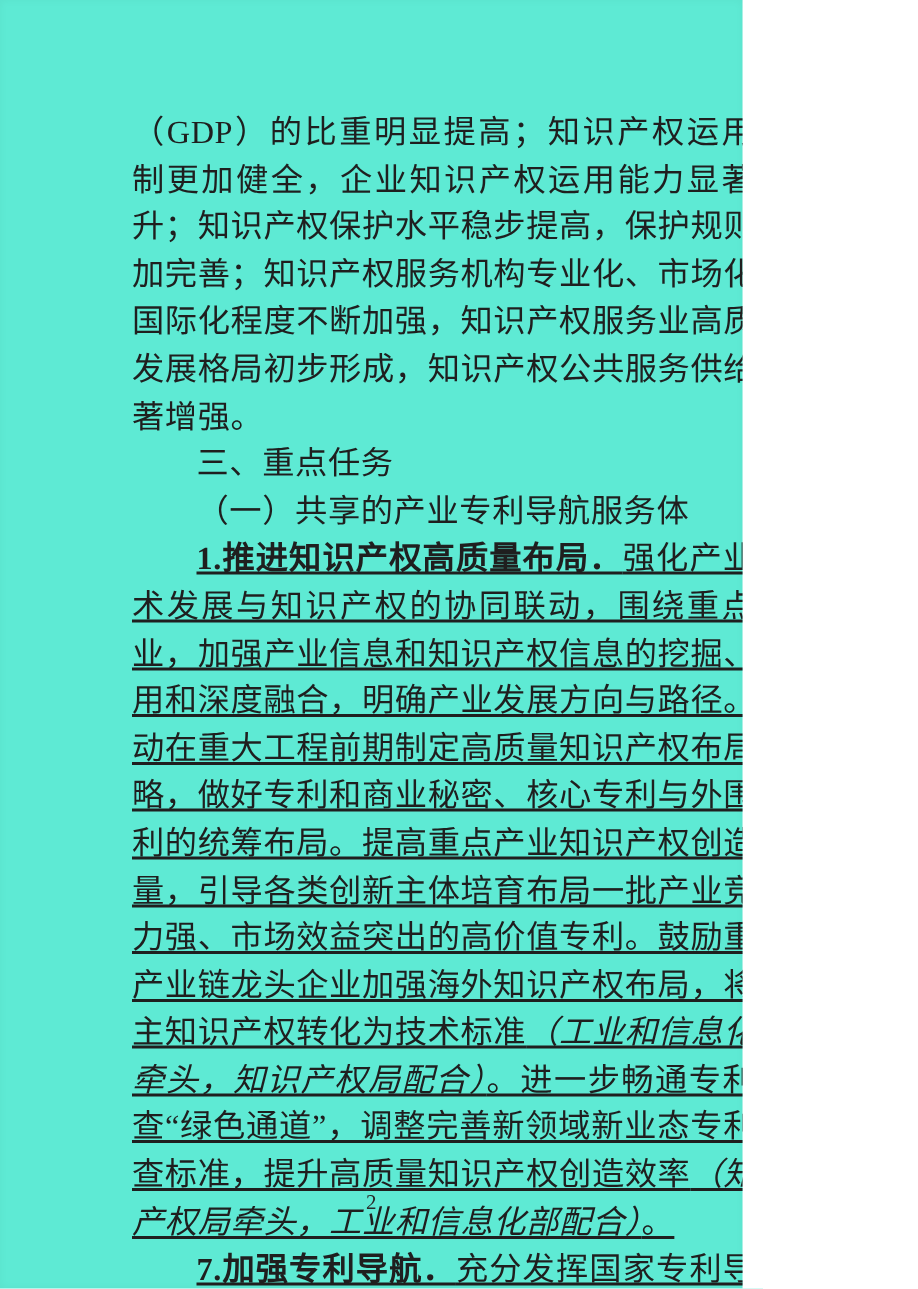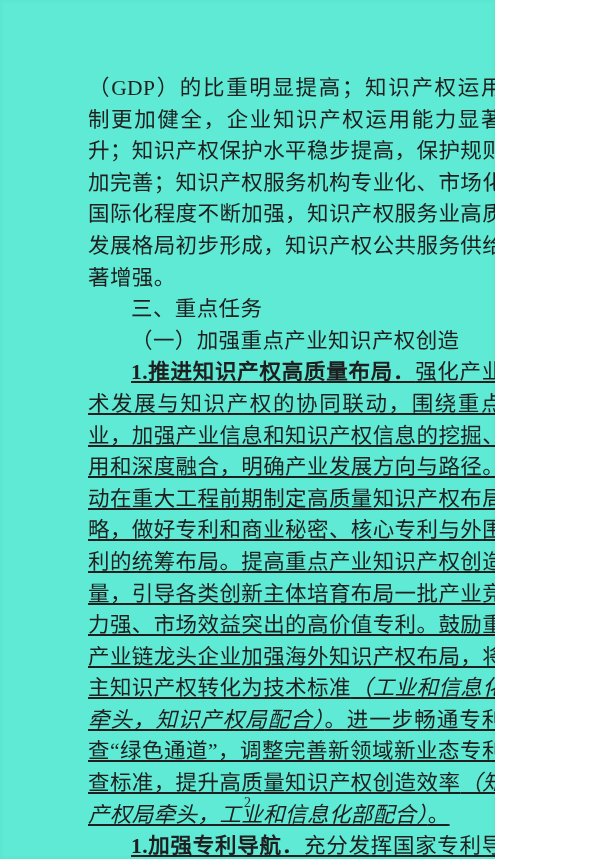--- a/index.html
+++ b/index.html
@@ -73,22 +73,22 @@
 </head>
 <body>
 
 <div class="page">
   <div class="content">
 
     <p>（GDP）的比重明显提高；知识产权运用机制更加健全，企业知识产权运用能力显著提升；知识产权保护水平稳步提高，保护规则更加完善；知识产权服务机构专业化、市场化、国际化程度不断加强，知识产权服务业高质量发展格局初步形成，知识产权公共服务供给显著增强。</p>
 
     <h2 class="section-heading">三、重点任务</h2>
 
-    <h3 class="subsection-heading">（一）加强重点产业知识产权创造</h3>
+    <h3 class="subsection-heading">（一）共享的产业专利导航服务体</h3>
 
     <p class="para-indent"><span class="lead">1.推进知识产权高质量布局．</span><span>强化产业技术发展与知识产权的协同联动，围绕重点产业，加强产业信息和知识产权信息的挖掘、利用和深度融合，明确产业发展方向与路径。推动在重大工程前期制定高质量知识产权布局策略，做好专利和商业秘密、核心专利与外围专利的统筹布局。提高重点产业知识产权创造质量，引导各类创新主体培育布局一批产业竞争力强、市场效益突出的高价值专利。鼓励重点产业链龙头企业加强海外知识产权布局，将自主知识产权转化为技术标准</span><span class="attribution">（工业和信息化部牵头，知识产权局配合）</span><span>。进一步畅通专利审查“绿色通道”，调整完善新领域新业态专利审查标准，提升高质量知识产权创造效率</span><span class="attribution">（知识产权局牵头，工业和信息化部配合）</span><span>。</span></p>
 
-    <p class="para-indent"><span class="lead">1.加强专利导航．</span><span>充分发挥国家专利导航综合服务平台、产业专利导航服务基地和支撑服务机构作用，以实现产业专利导航所需的数据资源集成、供需服务对接和成果共享应用为目标，推动构建共建、共治、共享的产业专利导航服务体</span></p>
+    <p class="para-indent"><span class="lead">7.加强专利导航．</span><span>充分发挥国家专利导航综合服务平台、产业专利导航服务基地和支撑服务机构作用，以实现产业专利导航所需的数据资源集成、供需服务对接和成果共享应用为目标，推动构建共建、共治、共享的产业专利导航服务体</span></p>
 
   </div>
 
   <div class="page-number">2</div>
 </div>
 
 </body></html>

